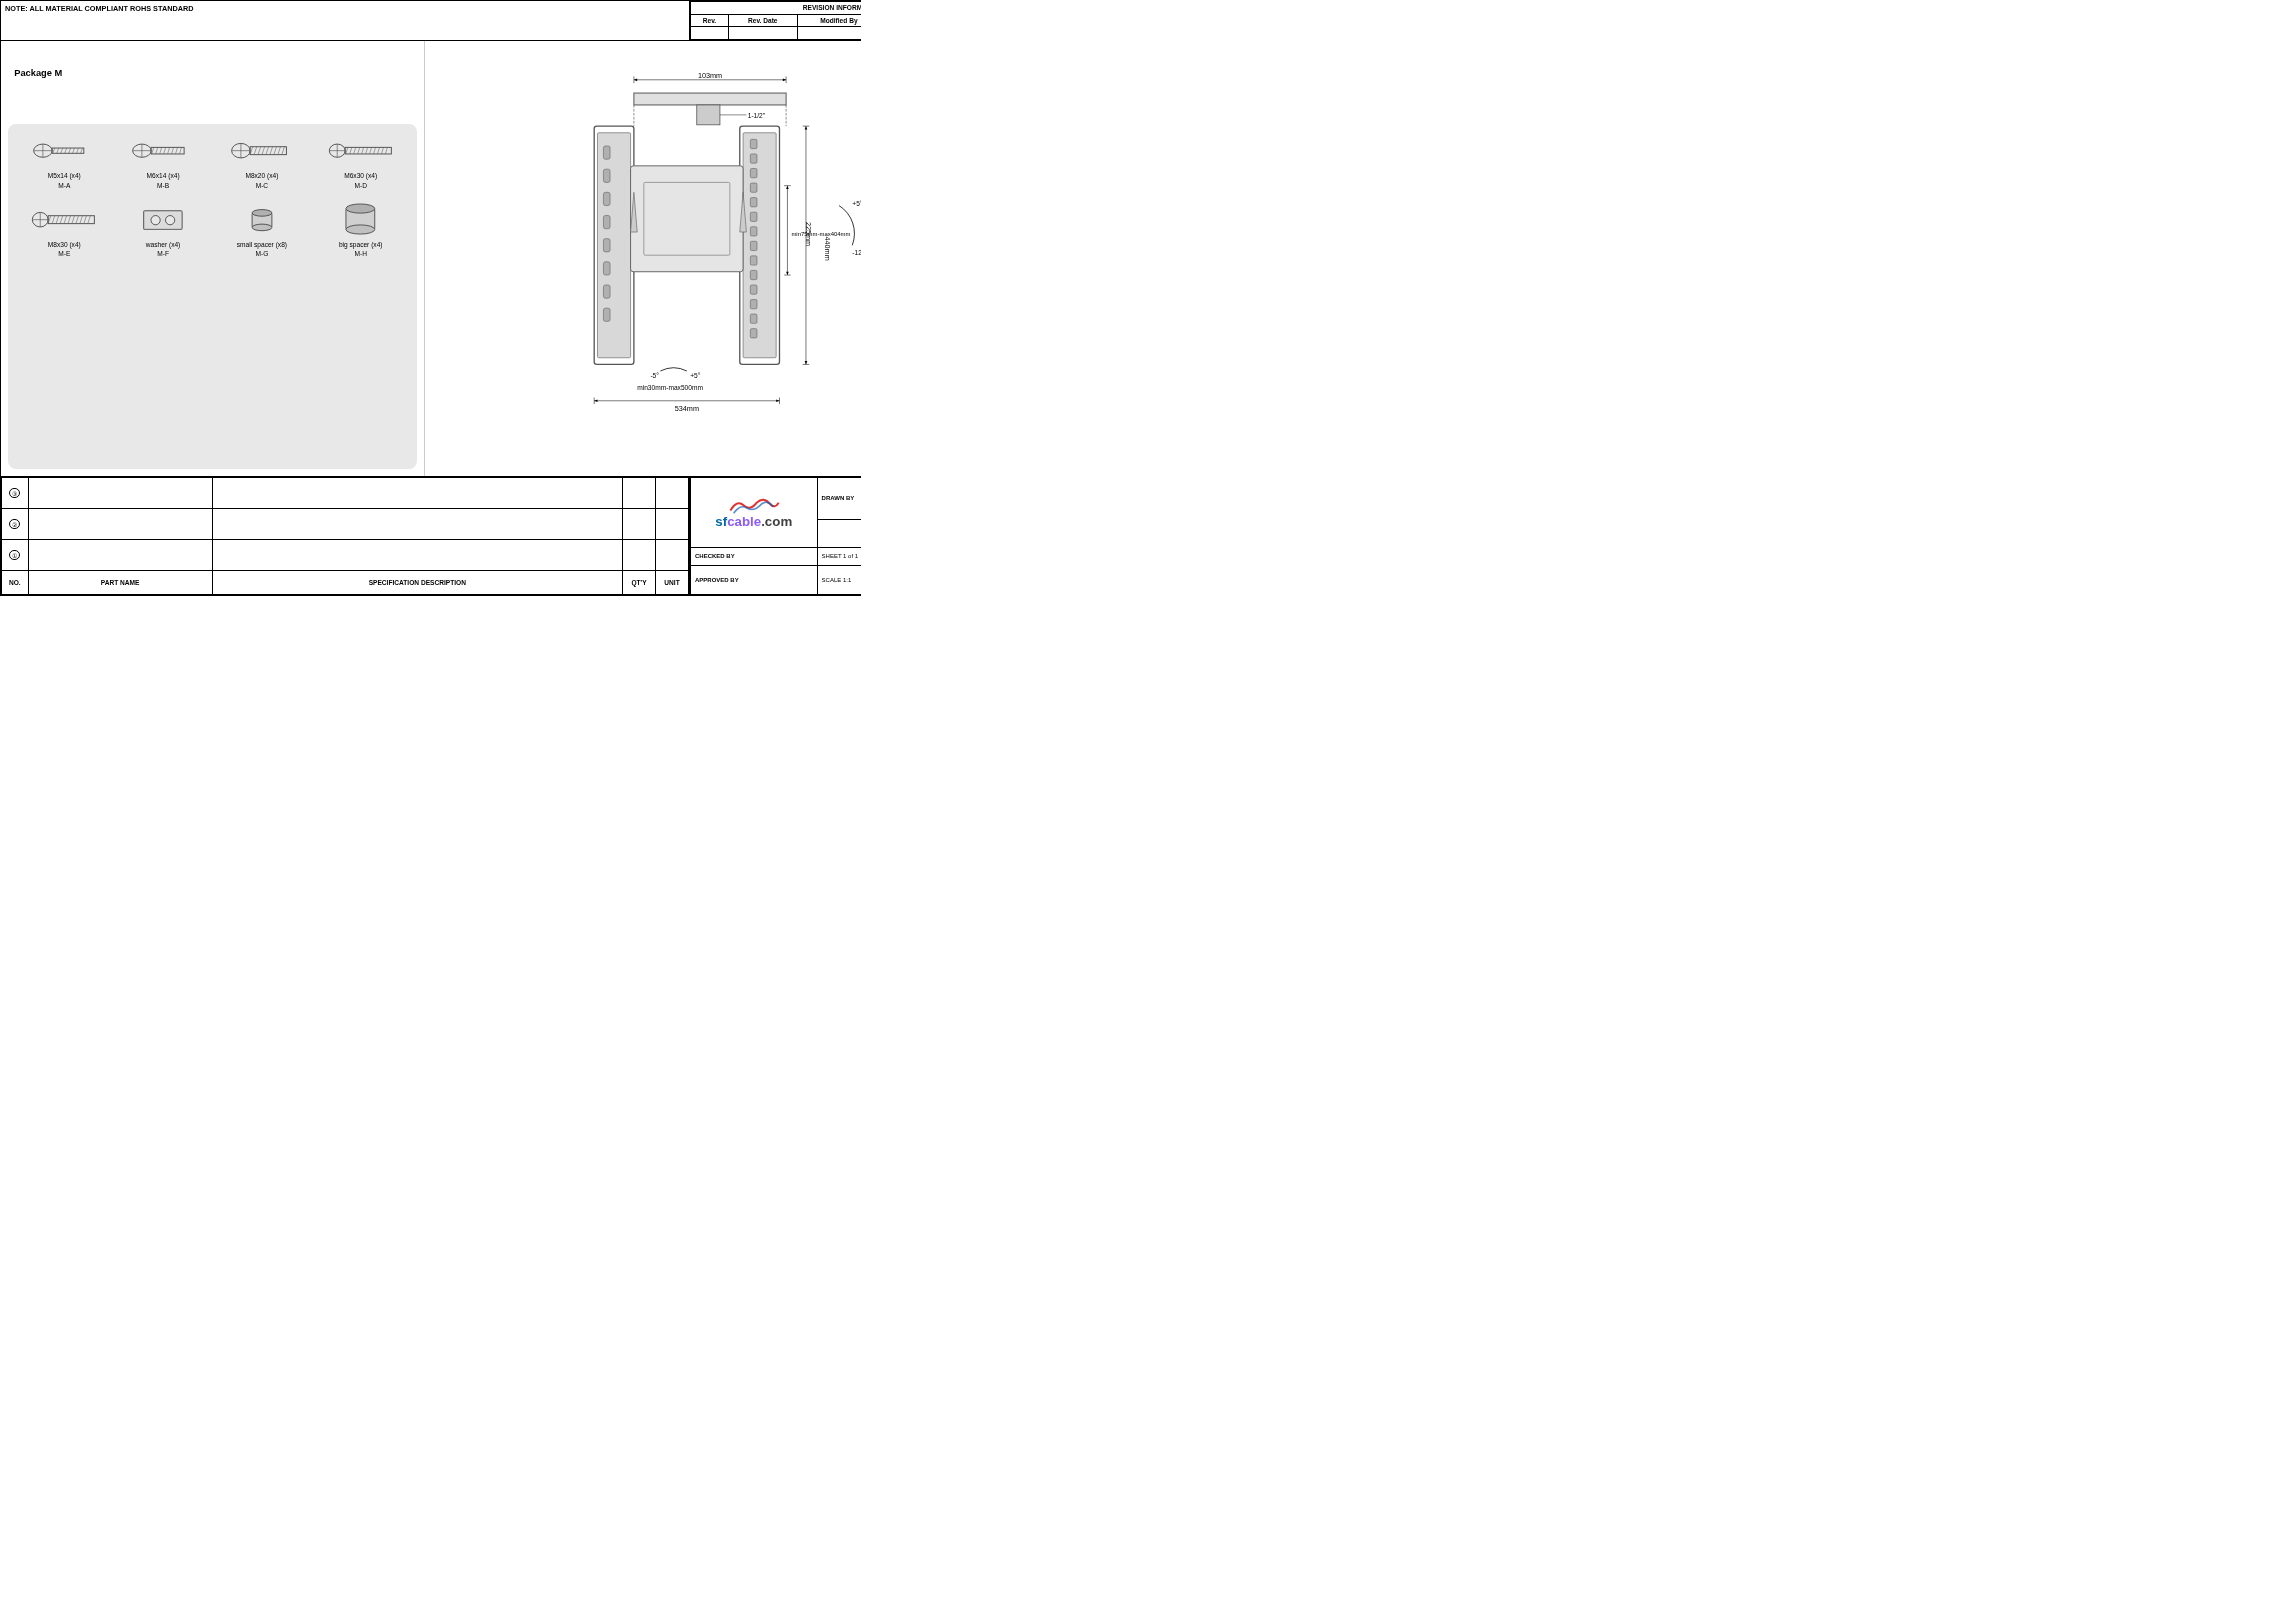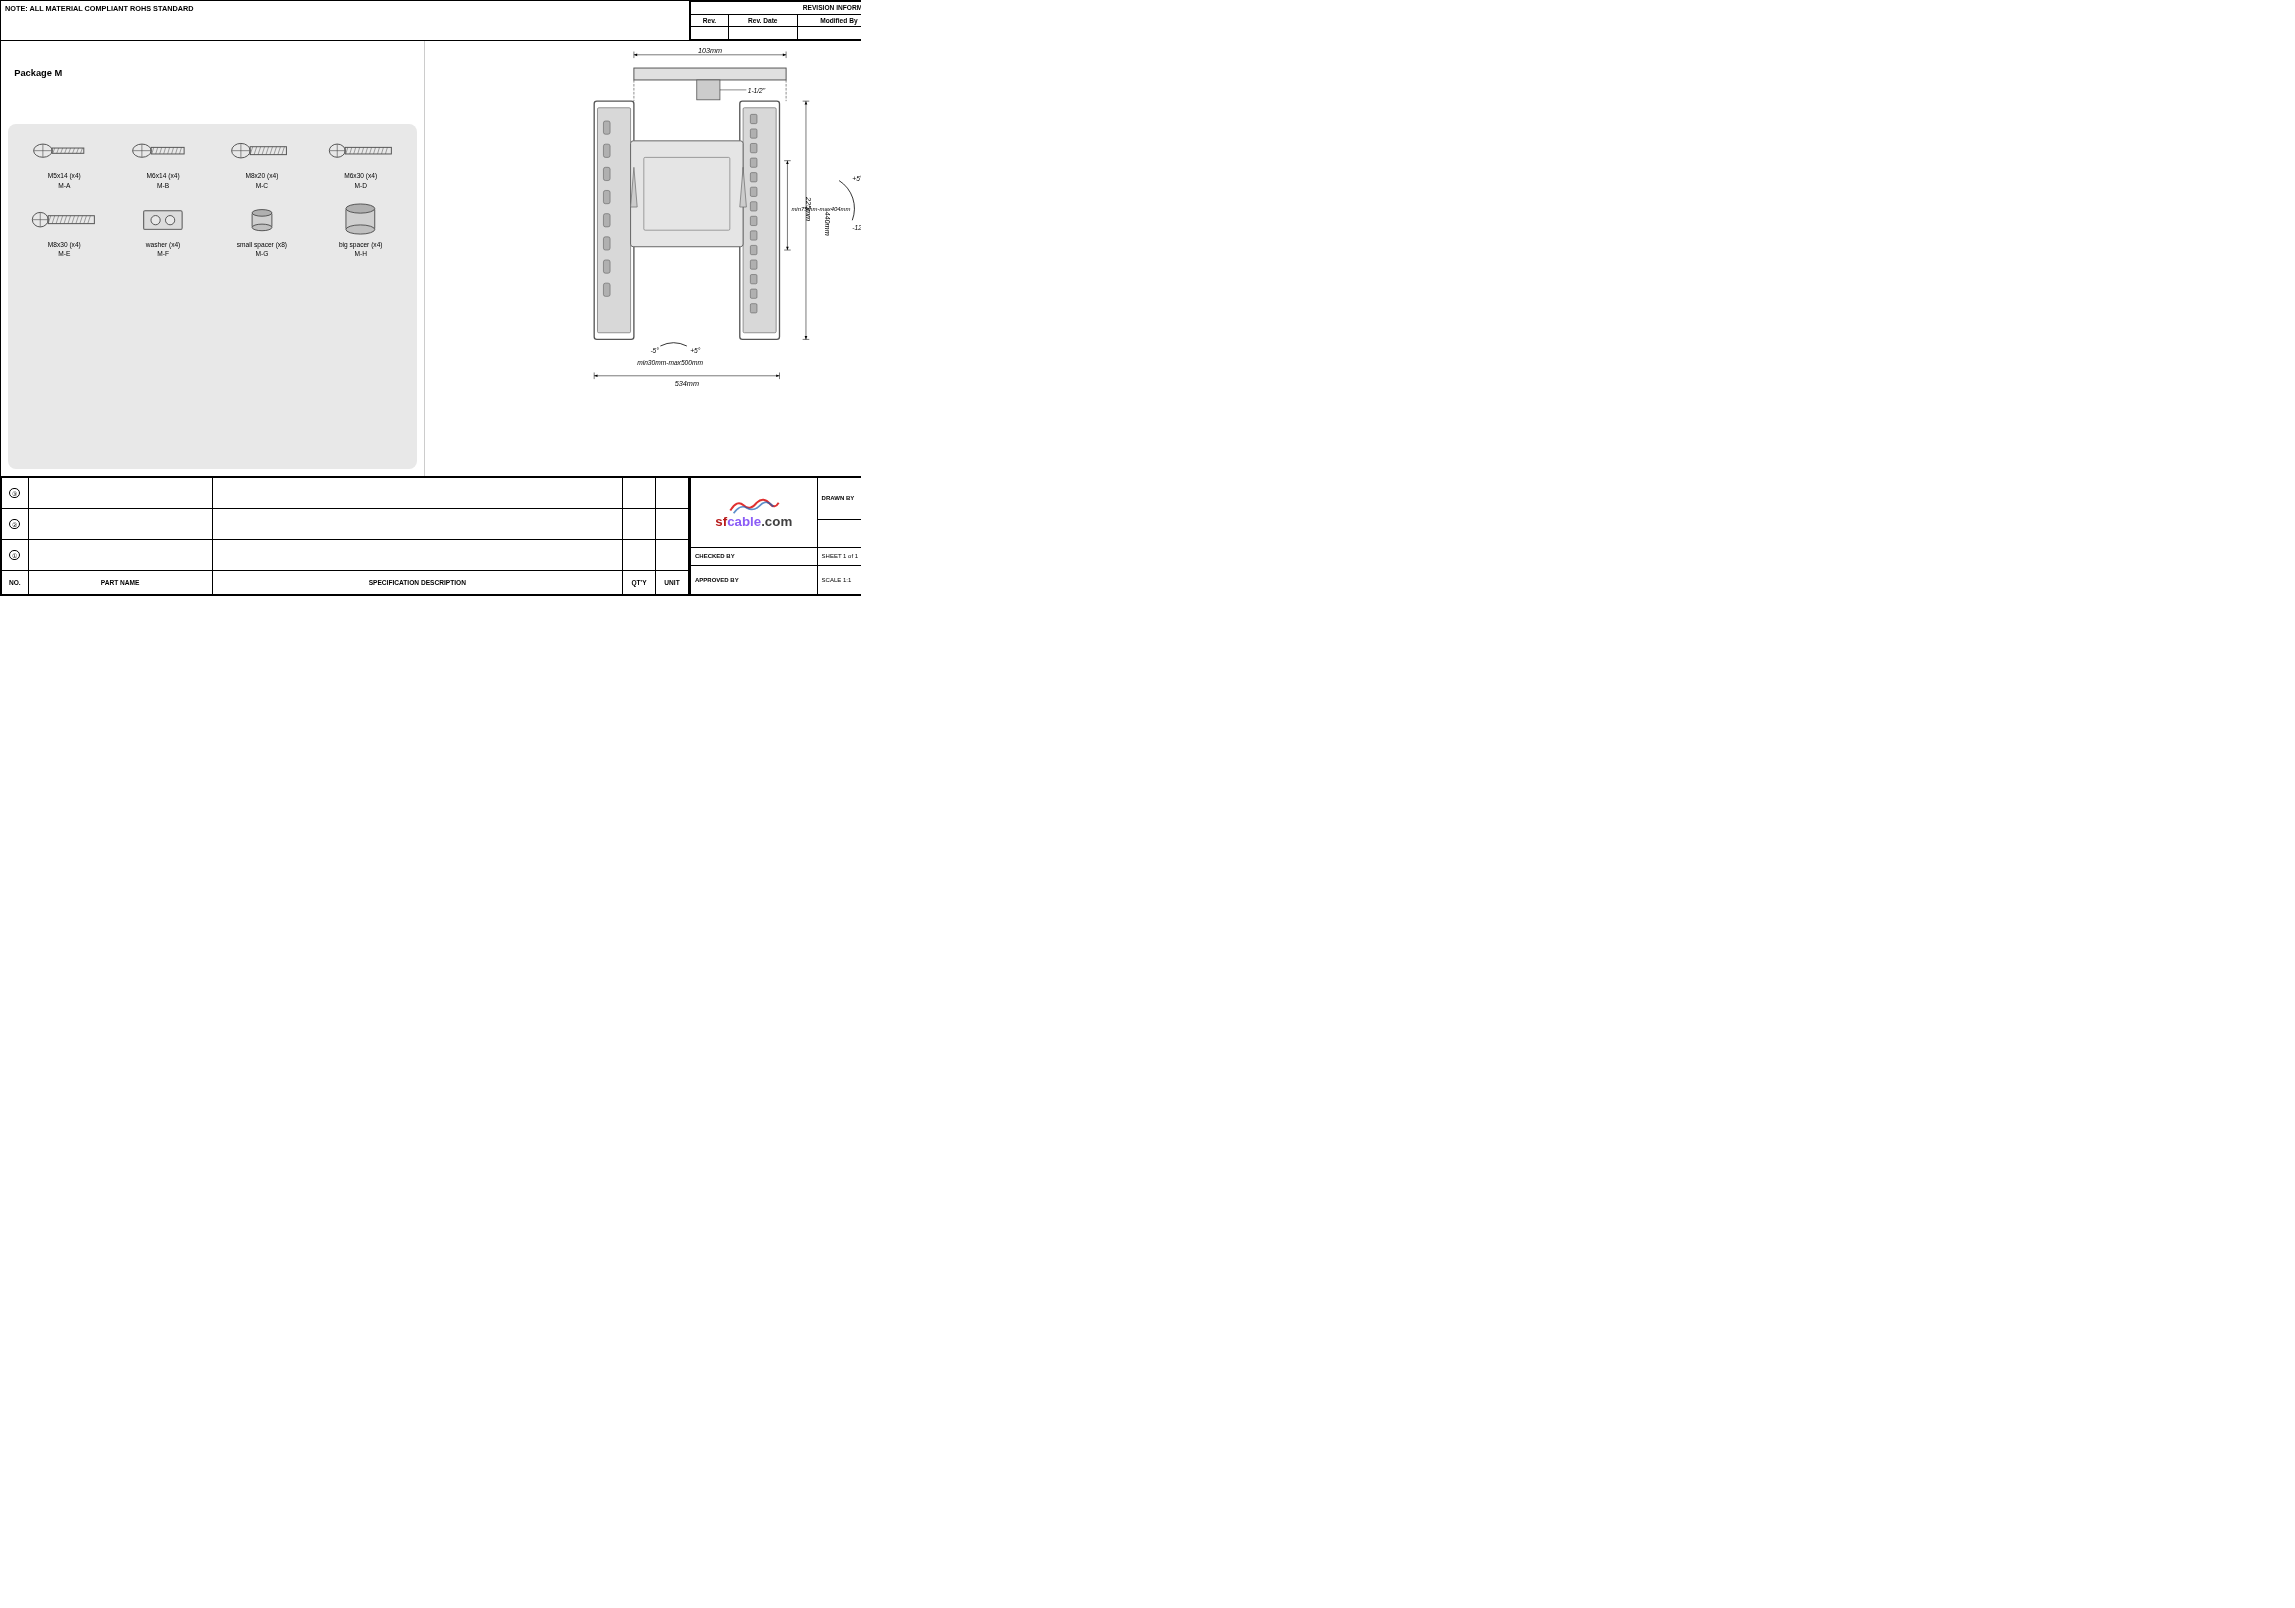--- a/index.html
+++ b/index.html
@@ -113,22 +113,22 @@
       font-size: 6.6px;
       line-height: 1.4;
     }
 
     
     .right-panel {
       flex: 1;
       padding: 6.6px 13.3px;
       position: relative;
       display: flex;
+      align-items: center;
       justify-content: center;
-      font-style: italic;
     }
 
     
     .bottom-area {
       height: 119px;
       border-top: 1.3px solid #000;
       display: flex;
     }
 
     .bottom-left {
@@ -521,21 +521,21 @@
         <tbody>
             <tr>
           <td colspan="2" rowspan="2" class="logo-cell" style="width:119px; border-right: 1.3px solid #000;">
             <div class="sfcable-logo">
 
               <svg width="53" height="18.6" viewBox="0 0 80 28">
                 <path d="M5,22 Q15,5 25,14 Q35,23 45,10 Q55,0 65,12 Q72,20 78,10" fill="none" stroke="#e03030" stroke-width="3"></path>
                 <path d="M10,26 Q20,12 30,18 Q40,24 50,14 Q60,4 70,16" fill="none" stroke="#1a5fb4" stroke-width="2.5" opacity="0.7"></path>
               </svg>
               <div style="font-size:13.3px; font-weight:bold;">
-                <span style="color:#b91c1c;">sf</span><span style="color:#8b5cf6;">cable</span><span style="color:#404040;">.com</span>
+                <span style="color:#0369a1;">sf</span><span style="color:#8b5cf6;">cable</span><span style="color:#404040;">.com</span>
               </div>
             </div>
           </td>
           <td style="font-weight:bold; font-size:6px; width:60px;">DRAWN BY</td>
           <td style="font-size:6px;">
             <span>DATE:</span><br>
             <span>2015/6/4</span>
           </td>
           <td rowspan="2" style="font-size:5.3px; line-height:1.5; border-left: 0.7px solid #000;">
             <span style="font-weight:bold;">DESCRIPTION:</span><br>

